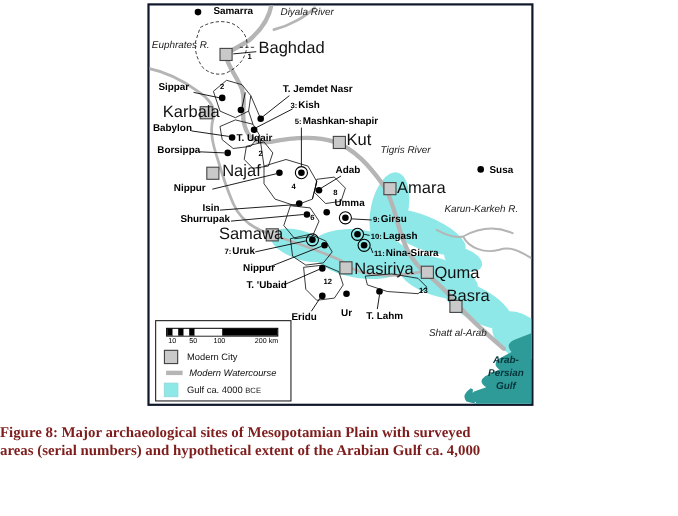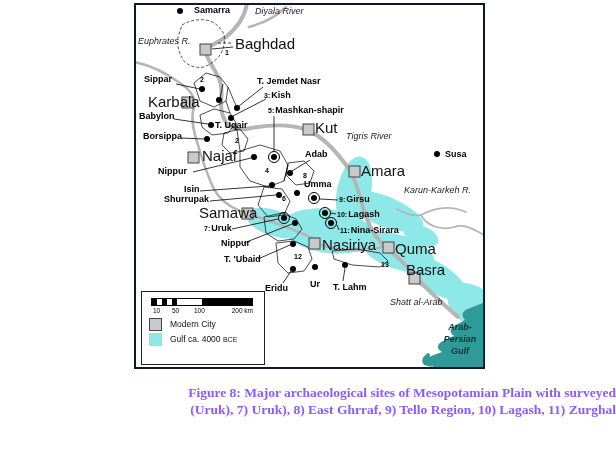--- a/index.html
+++ b/index.html
@@ -28,23 +28,23 @@
   #scaleticks{position:relative;margin-left:9px;width:102px;height:9px;
       font-size:6.5px;color:#000;}
   #scaleticks span{position:absolute;top:1px;}
   .legend-row{display:flex;align-items:center;margin:3px 0 0 7px;height:12px;}
   .legend-row .lab{font-size:8.5px;color:#111;margin-left:8px;white-space:nowrap;}
   .legend-row .lab.it{font-style:italic;}
   .sw-city{width:11px;height:11px;background:#c9c9c9;border:1px solid #444;}
   .sw-water{width:15px;height:4px;background:#b5b5b5;margin:0 -2px 0 2px;}
   .sw-gulf{width:11px;height:11px;background:#8fe8e8;border:1px solid #9adddd;}
   .bce{font-size:7px;}
-  #caption{position:absolute;left:0;top:384px;width:616px;text-align:right;
+  #caption{position:absolute;left:0;top:384px;width:616px;text-align:left;
       font-family:"Liberation Serif",serif;font-weight:bold;font-size:13.5px;
-      line-height:17px;color:#8b5cf6;}
+      line-height:17px;color:#7f1d1d;}
 </style>
 </head>
 <body>
 
 <div id="map">
   <svg width="347" height="362" viewBox="0 0 347 362">
 
     <g fill="#8fe8e8" stroke="none">
       <ellipse cx="218" cy="186" rx="17" ry="35" transform="rotate(12 218 186)"></ellipse>
       <ellipse cx="248" cy="206" rx="42" ry="15" transform="rotate(22 248 206)"></ellipse>
@@ -216,22 +216,26 @@
         <span style="left: 2px;">10</span>
         <span style="left: 21px;">50</span>
         <span style="left: 43px;">100</span>
         <span style="right: 0px;">200 km</span>
       </div>
     <div class="legend-row">
       <div class="sw-city"></div>
       <div class="lab">Modern City</div>
     </div>
     <div class="legend-row">
+      <div class="sw-water"></div>
+      <div class="lab it">Modern Watercourse</div>
+    </div>
+    <div class="legend-row">
       <div class="sw-gulf"></div>
       <div class="lab"><span>Gulf ca. 4000</span>&nbsp;<span class="bce">BCE</span></div>
     </div>
   </div>
 </div>
 
 <div id="caption">
   <div>Figure 8: Major archaeological sites of Mesopotamian Plain with surveyed</div>
-  <div>(Uruk), 7) Uruk), 8) East Ghrraf, 9) Tello Region, 10) Lagash, 11) Zurghal</div>
+  <div>areas (serial numbers) and hypothetical extent of the Arabian Gulf ca. 4,000</div>
 </div>
 
 </body></html>

